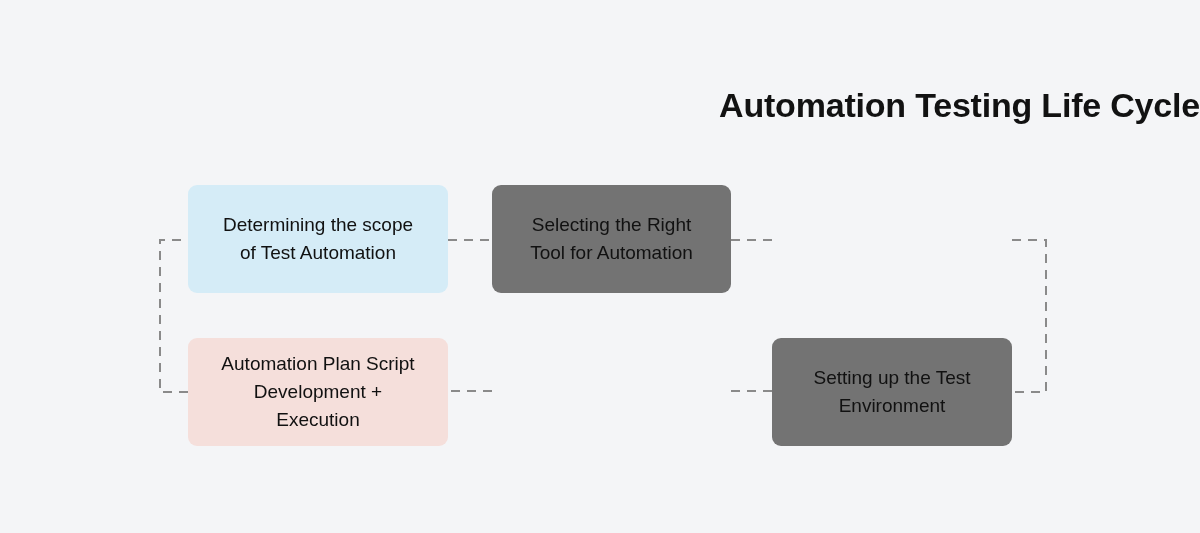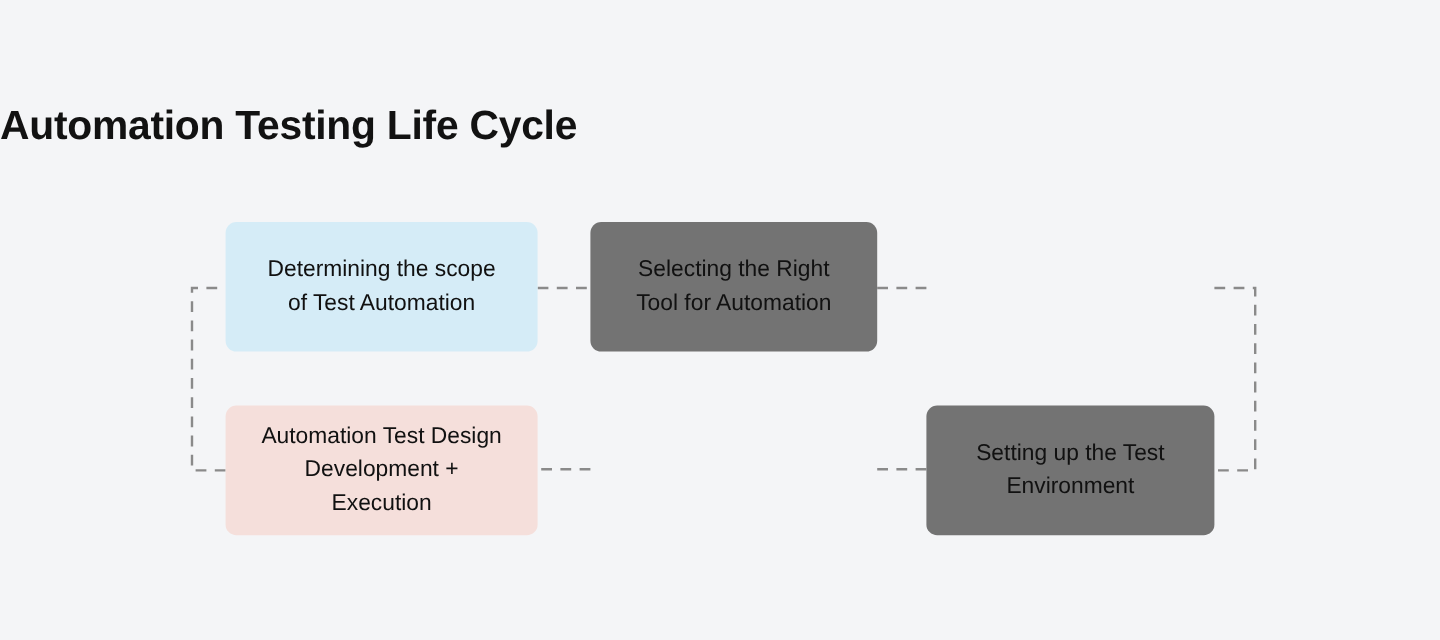--- a/index.html
+++ b/index.html
@@ -19,21 +19,21 @@
     width: 1200px;
     height: 533px;
   }
 
   
   #diagram-title {
     position: absolute;
     left: 0;
     top: 82px;
     width: 1200px;
-    text-align: left;
+    text-align: right;
     font-size: 34px;
     font-weight: bold;
     color: #121212;
     letter-spacing: -0.2px;
     line-height: 46px;
     white-space: nowrap;
   }
 
   
   #connectors {
@@ -105,18 +105,18 @@
   </div>
 
 
   <div class="stage-box col-3 row-2" style="background:#737373">
     <span class="box-text">Setting up the Test
 Environment</span>
   </div>
 
 
   <div class="stage-box col-1 row-2" style="background:#f5dfdb">
-    <span class="box-text">Automation Test Design
+    <span class="box-text">Automation Plan Script
 Development +
 Execution</span>
   </div>
 
 </div>
 
 </body></html>

